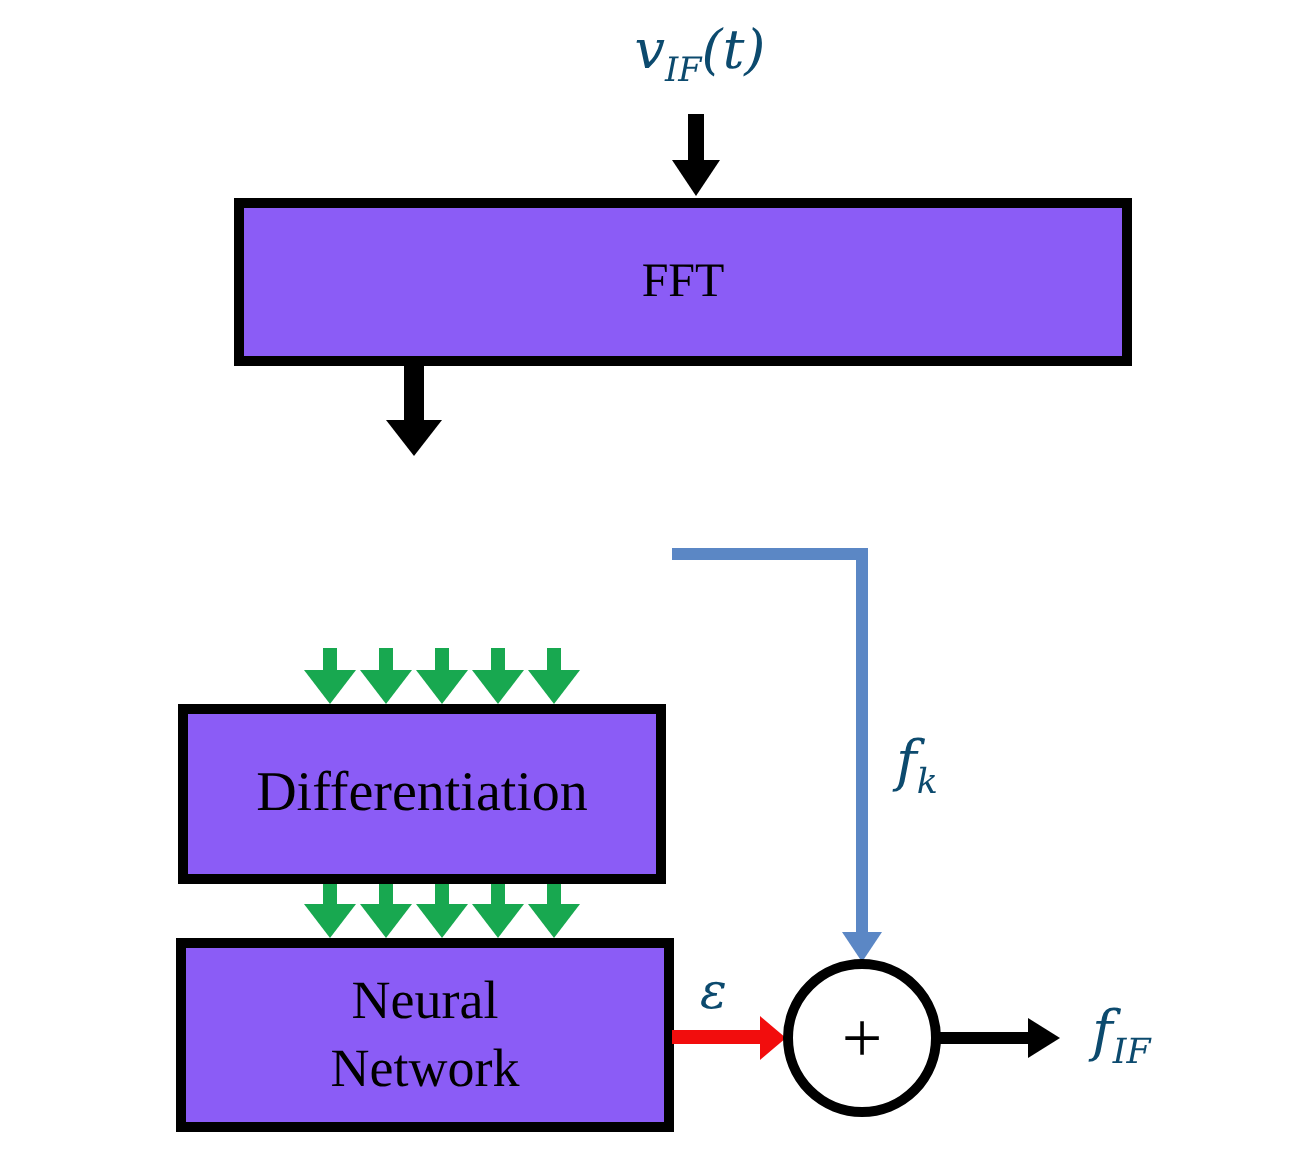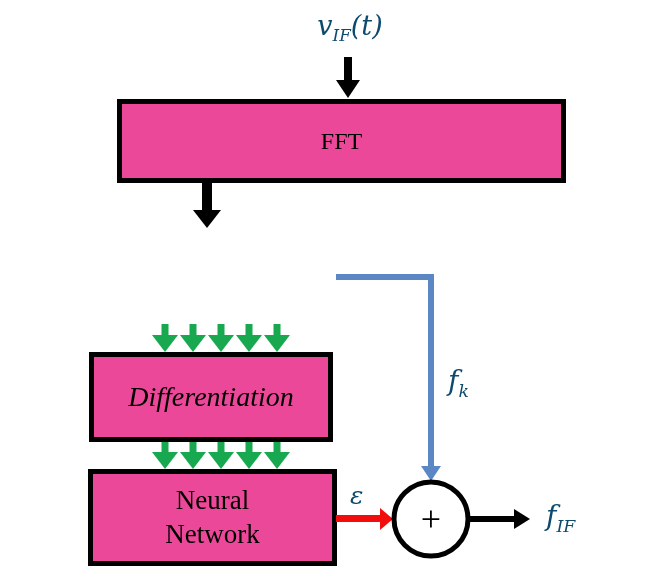--- a/index.html
+++ b/index.html
@@ -8,30 +8,30 @@
     width: 653px;
     height: 577px;
     background: #ffffff;
     overflow: hidden;
     font-family: "Liberation Serif", "DejaVu Serif", serif;
   }
   .box {
     position: absolute;
     box-sizing: border-box;
     border: 5px solid #000000;
-    background: #ec4899;
+    background: #8b5cf6;
     display: flex;
     align-items: center;
     justify-content: center;
     text-align: center;
     color: #000000;
   }
   #fft-box            { left:117px; top:99px;  width:449px; height:84px; font-size:24px; }
   #peak-box           { left:86px;  top:228px; width:250px; height:96px; font-size:28px; }
-  #diff-box           { left:89px;  top:352px; width:244px; height:90px; font-size:28px;font-style:italic; }
+  #diff-box           { left:89px;  top:352px; width:244px; height:90px; font-size:28px; }
   #nn-box             { left:88px;  top:469px; width:249px; height:97px; font-size:27px; line-height:1.25;text-align:center; }
   #nn-box .box-label  { max-width:130px; }
 
   .math-label {
     position: absolute;
     color: #0c4a6e;
     font-style: italic;
     font-family: "DejaVu Serif", "Liberation Serif", serif;
     white-space: nowrap;
   }

